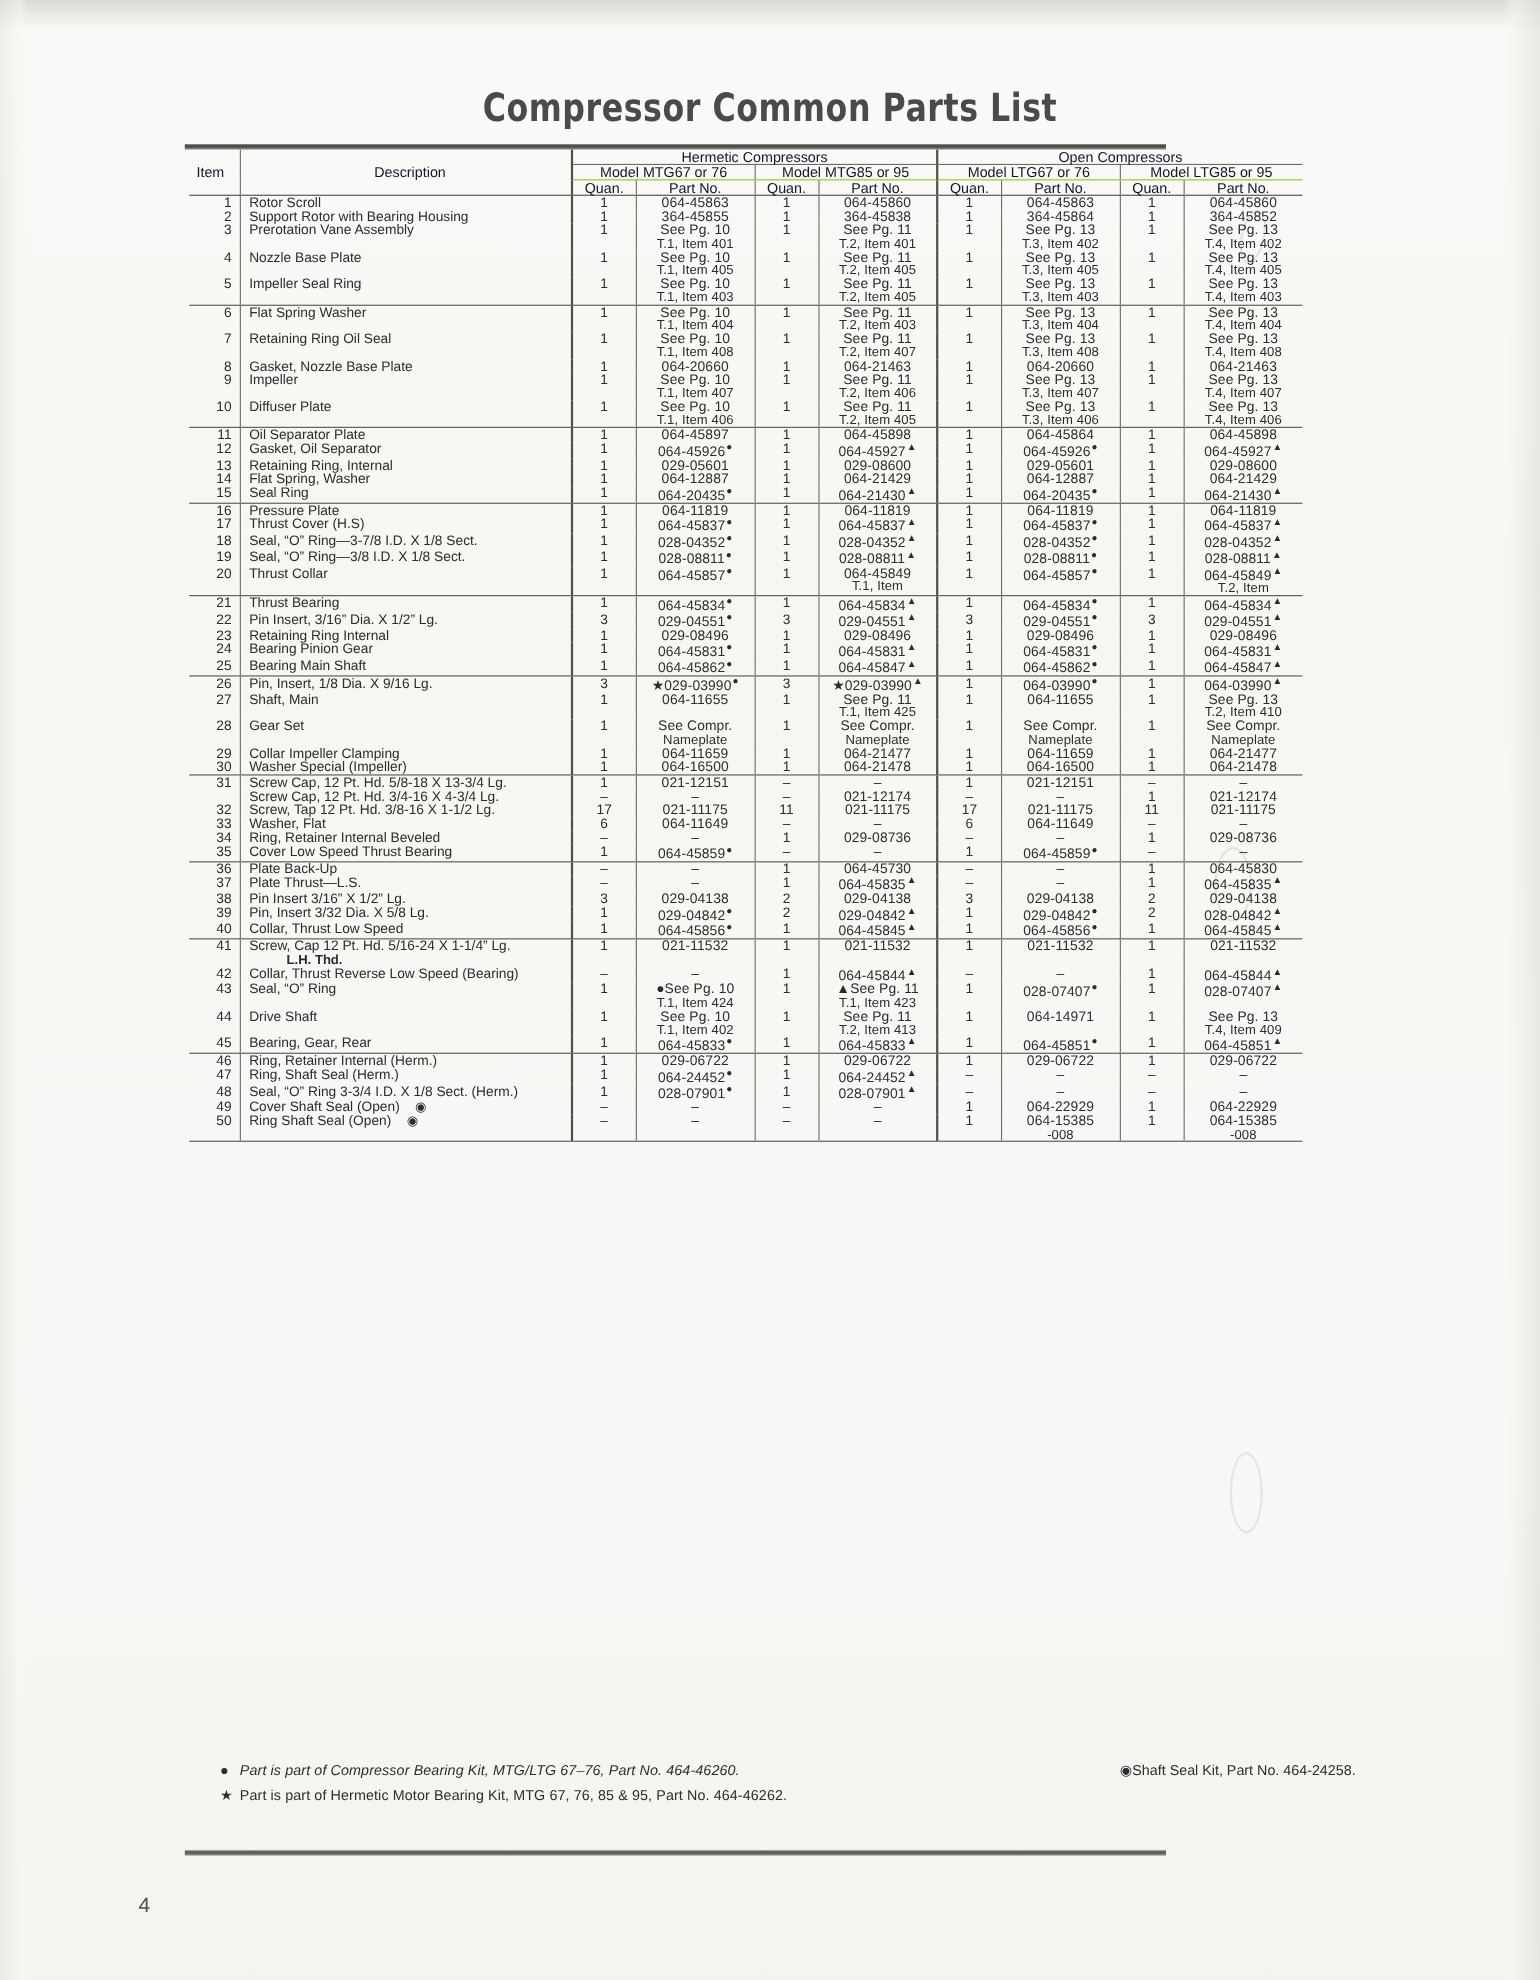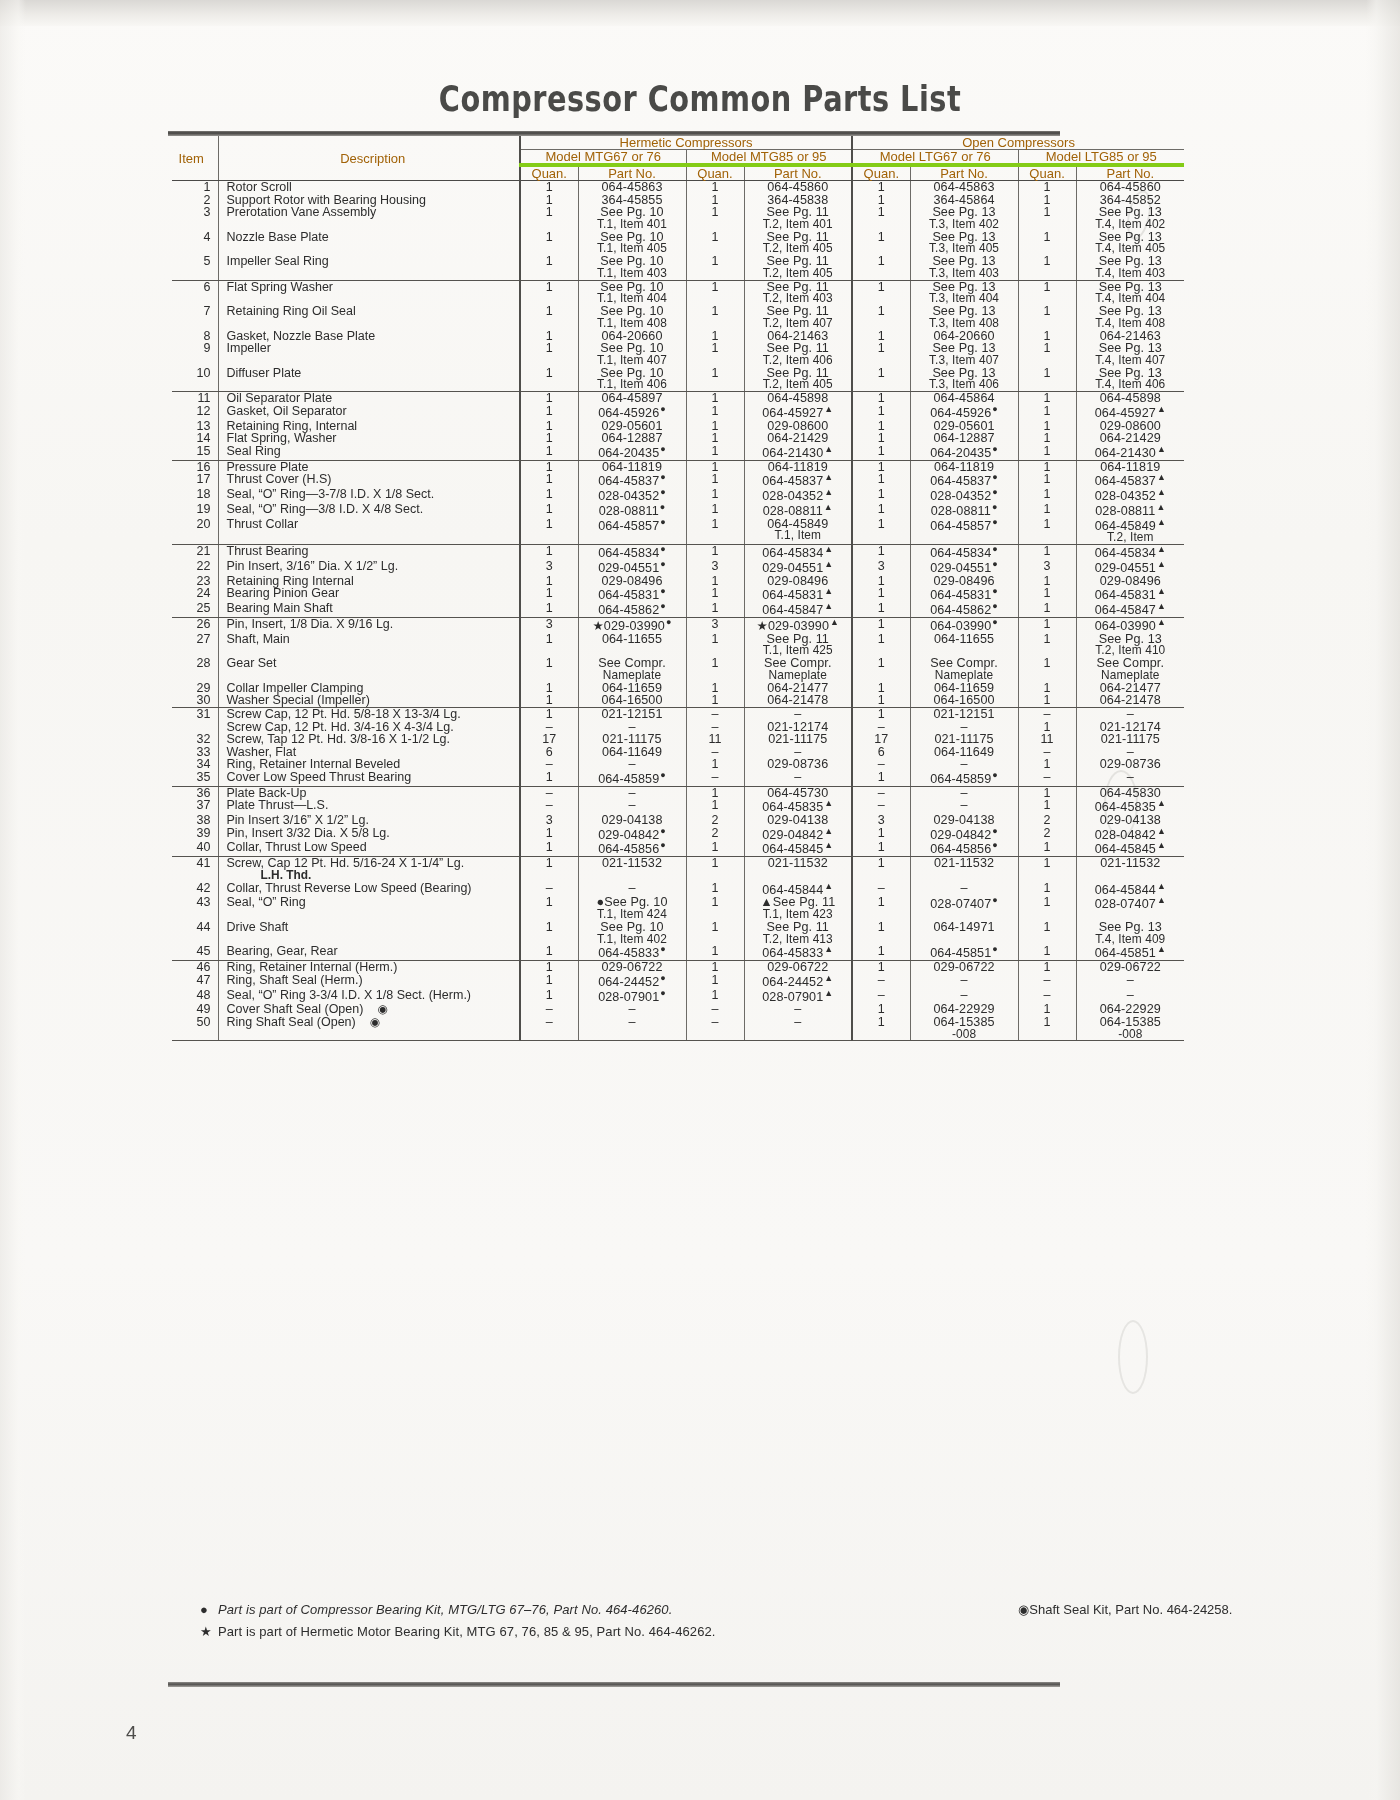--- a/index.html
+++ b/index.html
@@ -69,23 +69,23 @@
     background:linear-gradient(180deg,#6e6c68,#2e2d2b 40%,#8d8b87);
     opacity:.9;
   }
   .botbar{
     position:absolute;left:168px;top:1682px;width:892px;height:5px;
     background:linear-gradient(180deg,#7c7a76,#343331 45%,#97948f);
     opacity:.85;
   }
 
   
-  .hdr td{ text-align:center; font-size:13px; color:#a16207; }
+  .hdr td{ text-align:center; font-size:13px; color:#0f172a; }
   .hdr-grp{ border-bottom:1px solid #6d6b67; padding-bottom:2px; }
-  .hdr-mdl{ border-bottom:4px solid #84cc16; border-left:1px solid #6d6b67; padding:3px 2px 3px 2px;margin-left:11px;}
+  .hdr-mdl{ border-bottom:1px solid #84cc16; border-left:1px solid #6d6b67; padding:3px 2px 3px 2px;margin-left:11px;}
   .hdr-sub{ border-bottom:1.6px solid #4a4947; border-left:1px solid #6d6b67; padding:3px 2px;}
   .vsep{ border-left:1px solid #6d6b67; }
   .vsep-hvy{ border-left:2.2px solid #4f4e4b; }
 
   .itemcol{ width:46px; text-align:right; padding-right:7px !important; }
   .desccol{ width:302px; padding-left:8px !important; }
   .qcol{ width:58px; text-align:center; }
   .pcol{ width:108px; text-align:center; }
   tr.grp-end td{ border-bottom:1.4px solid #55534f; }
 
@@ -388,21 +388,21 @@
           <td class="pcol pn vsep"><span>028-04352</span><span class="mk dot"></span></td>
           <td class="qcol q vsep">1</td>
           <td class="pcol pn vsep"><span>028-04352</span><span class="mk tri"></span></td>
           <td class="qcol q vsep-hvy">1</td>
           <td class="pcol pn vsep"><span>028-04352</span><span class="mk dot"></span></td>
           <td class="qcol q vsep">1</td>
           <td class="pcol pn vsep"><span>028-04352</span><span class="mk tri"></span></td>
         </tr>
         <tr>
           <td class="itemcol item">19</td>
-          <td class="desccol desc vsep">Seal, “O” Ring—3/8 I.D. X 4/8 Sect.</td>
+          <td class="desccol desc vsep">Seal, “O” Ring—3/8 I.D. X 1/8 Sect.</td>
           <td class="qcol q vsep-hvy">1</td>
           <td class="pcol pn vsep"><span>028-08811</span><span class="mk dot"></span></td>
           <td class="qcol q vsep">1</td>
           <td class="pcol pn vsep"><span>028-08811</span><span class="mk tri"></span></td>
           <td class="qcol q vsep-hvy">1</td>
           <td class="pcol pn vsep"><span>028-08811</span><span class="mk dot"></span></td>
           <td class="qcol q vsep">1</td>
           <td class="pcol pn vsep"><span>028-08811</span><span class="mk tri"></span></td>
         </tr>
         <tr class="grp-end">

